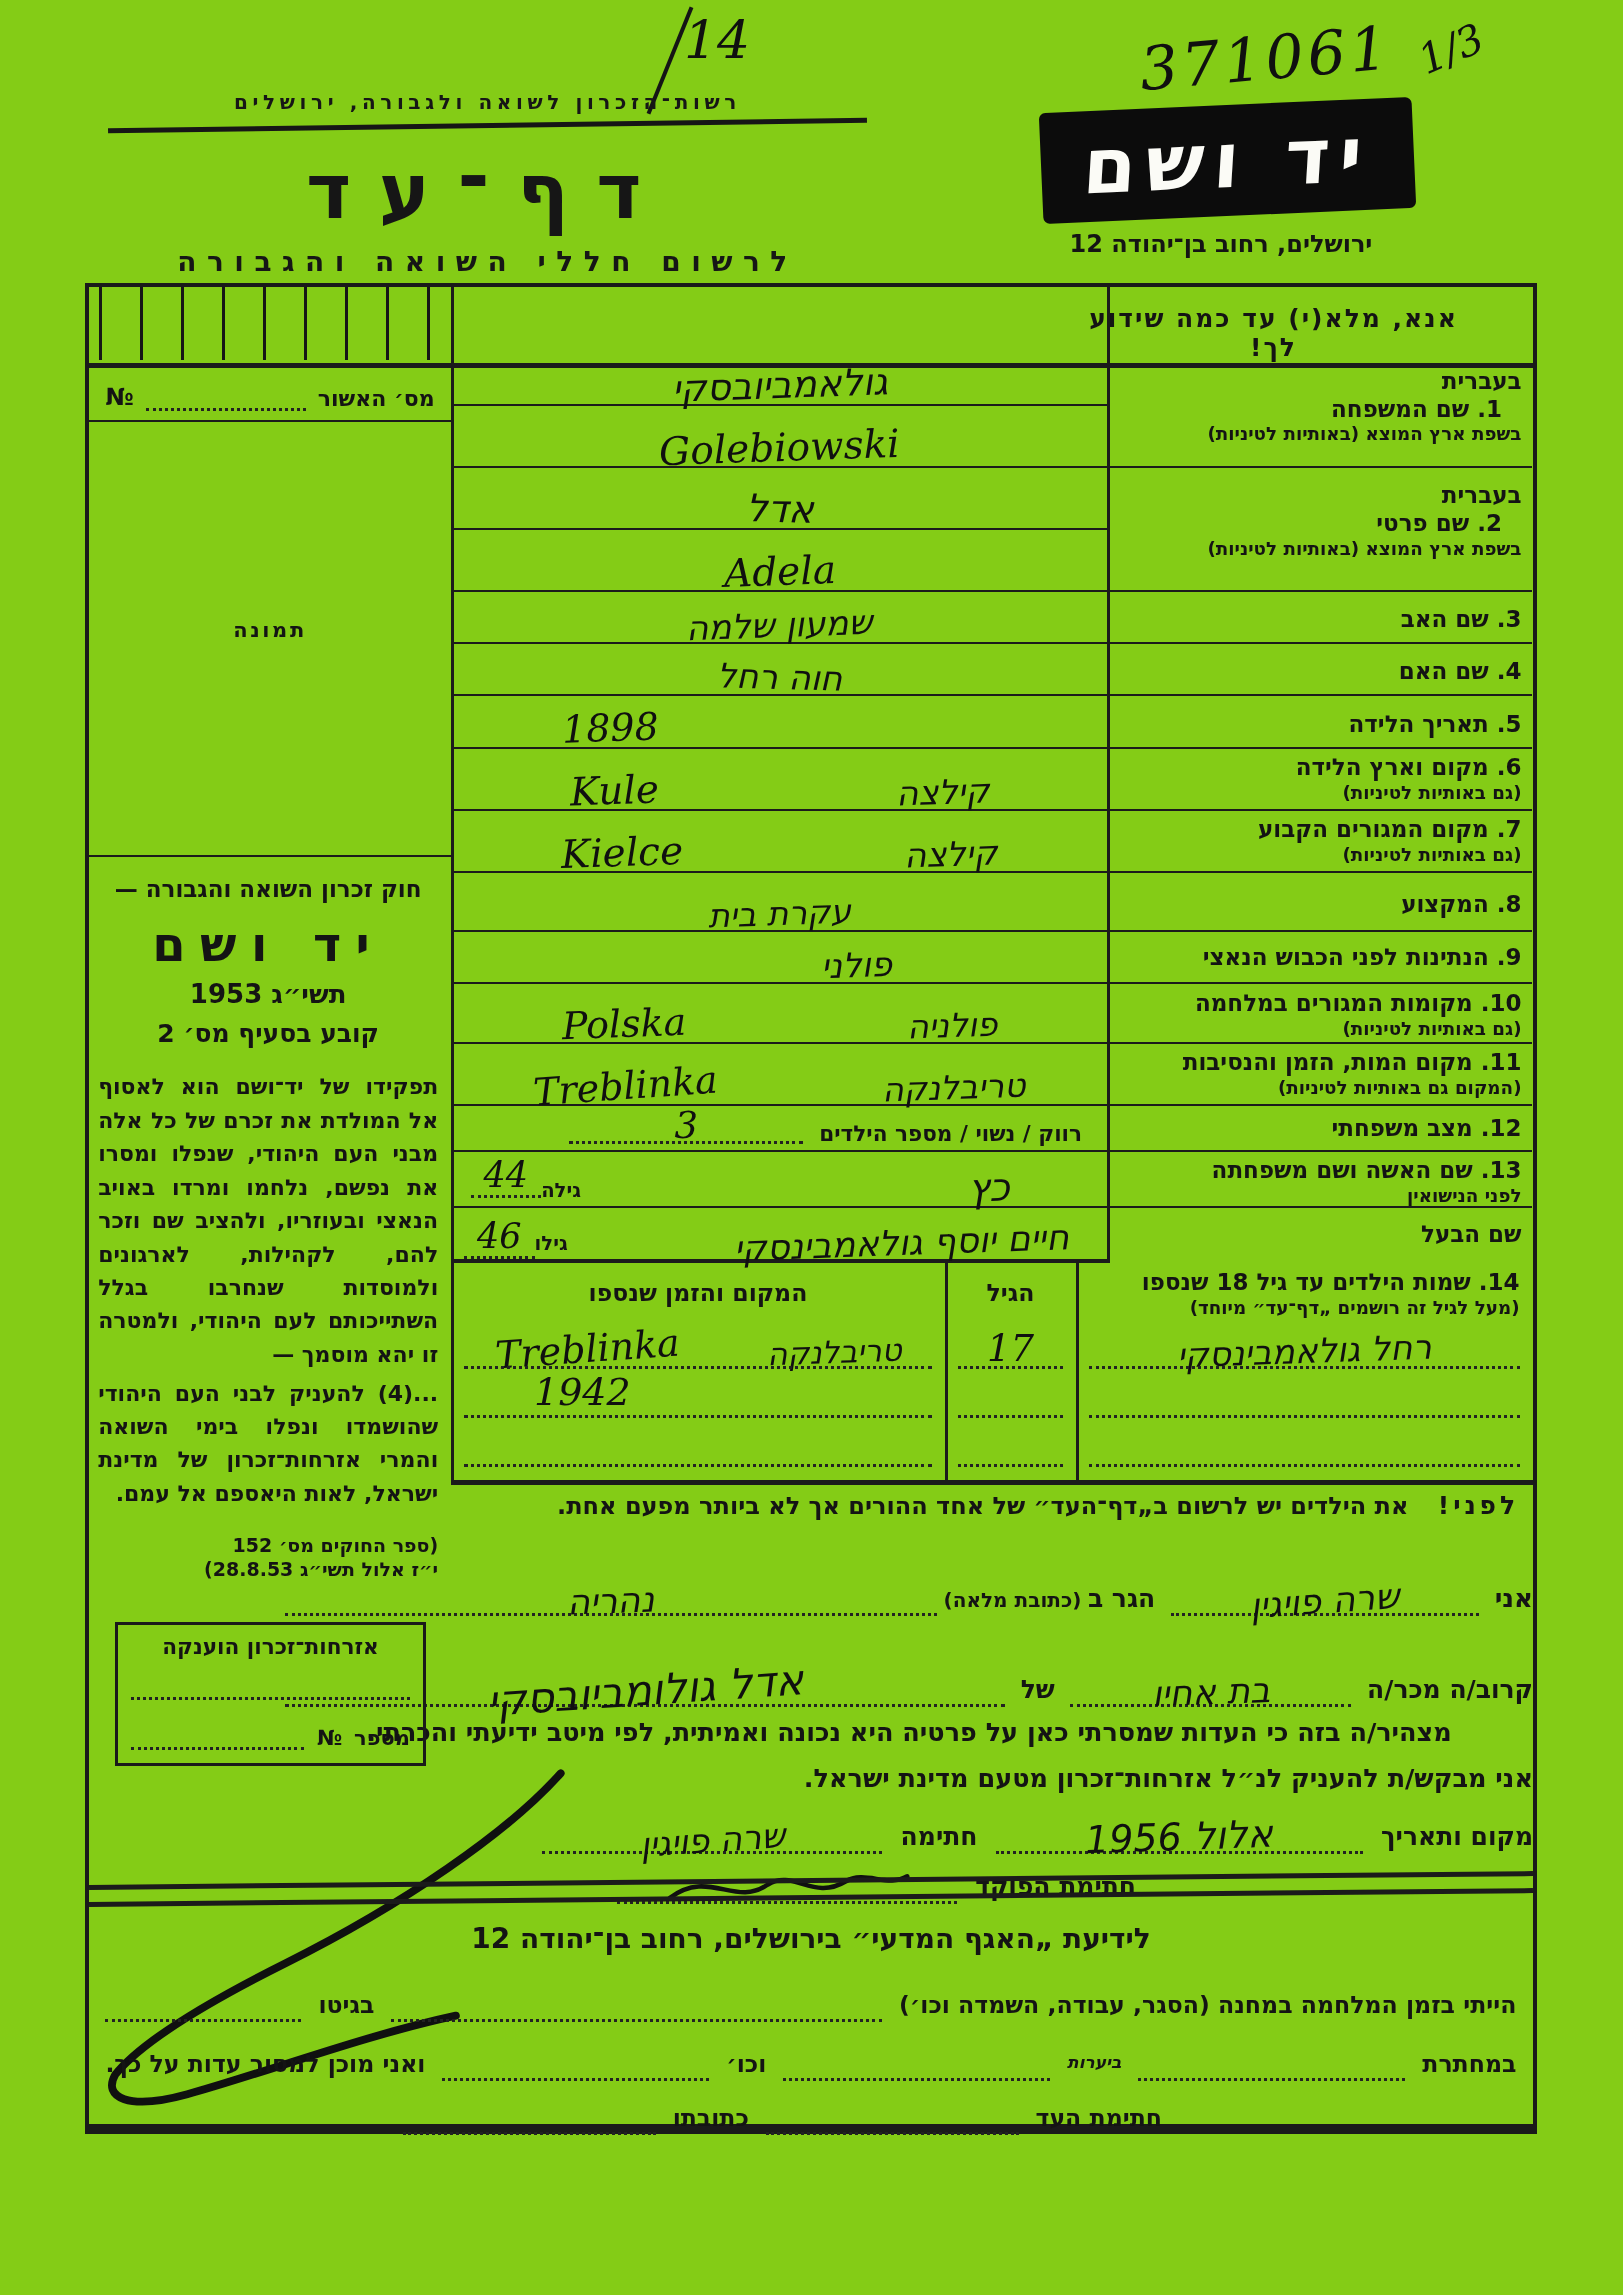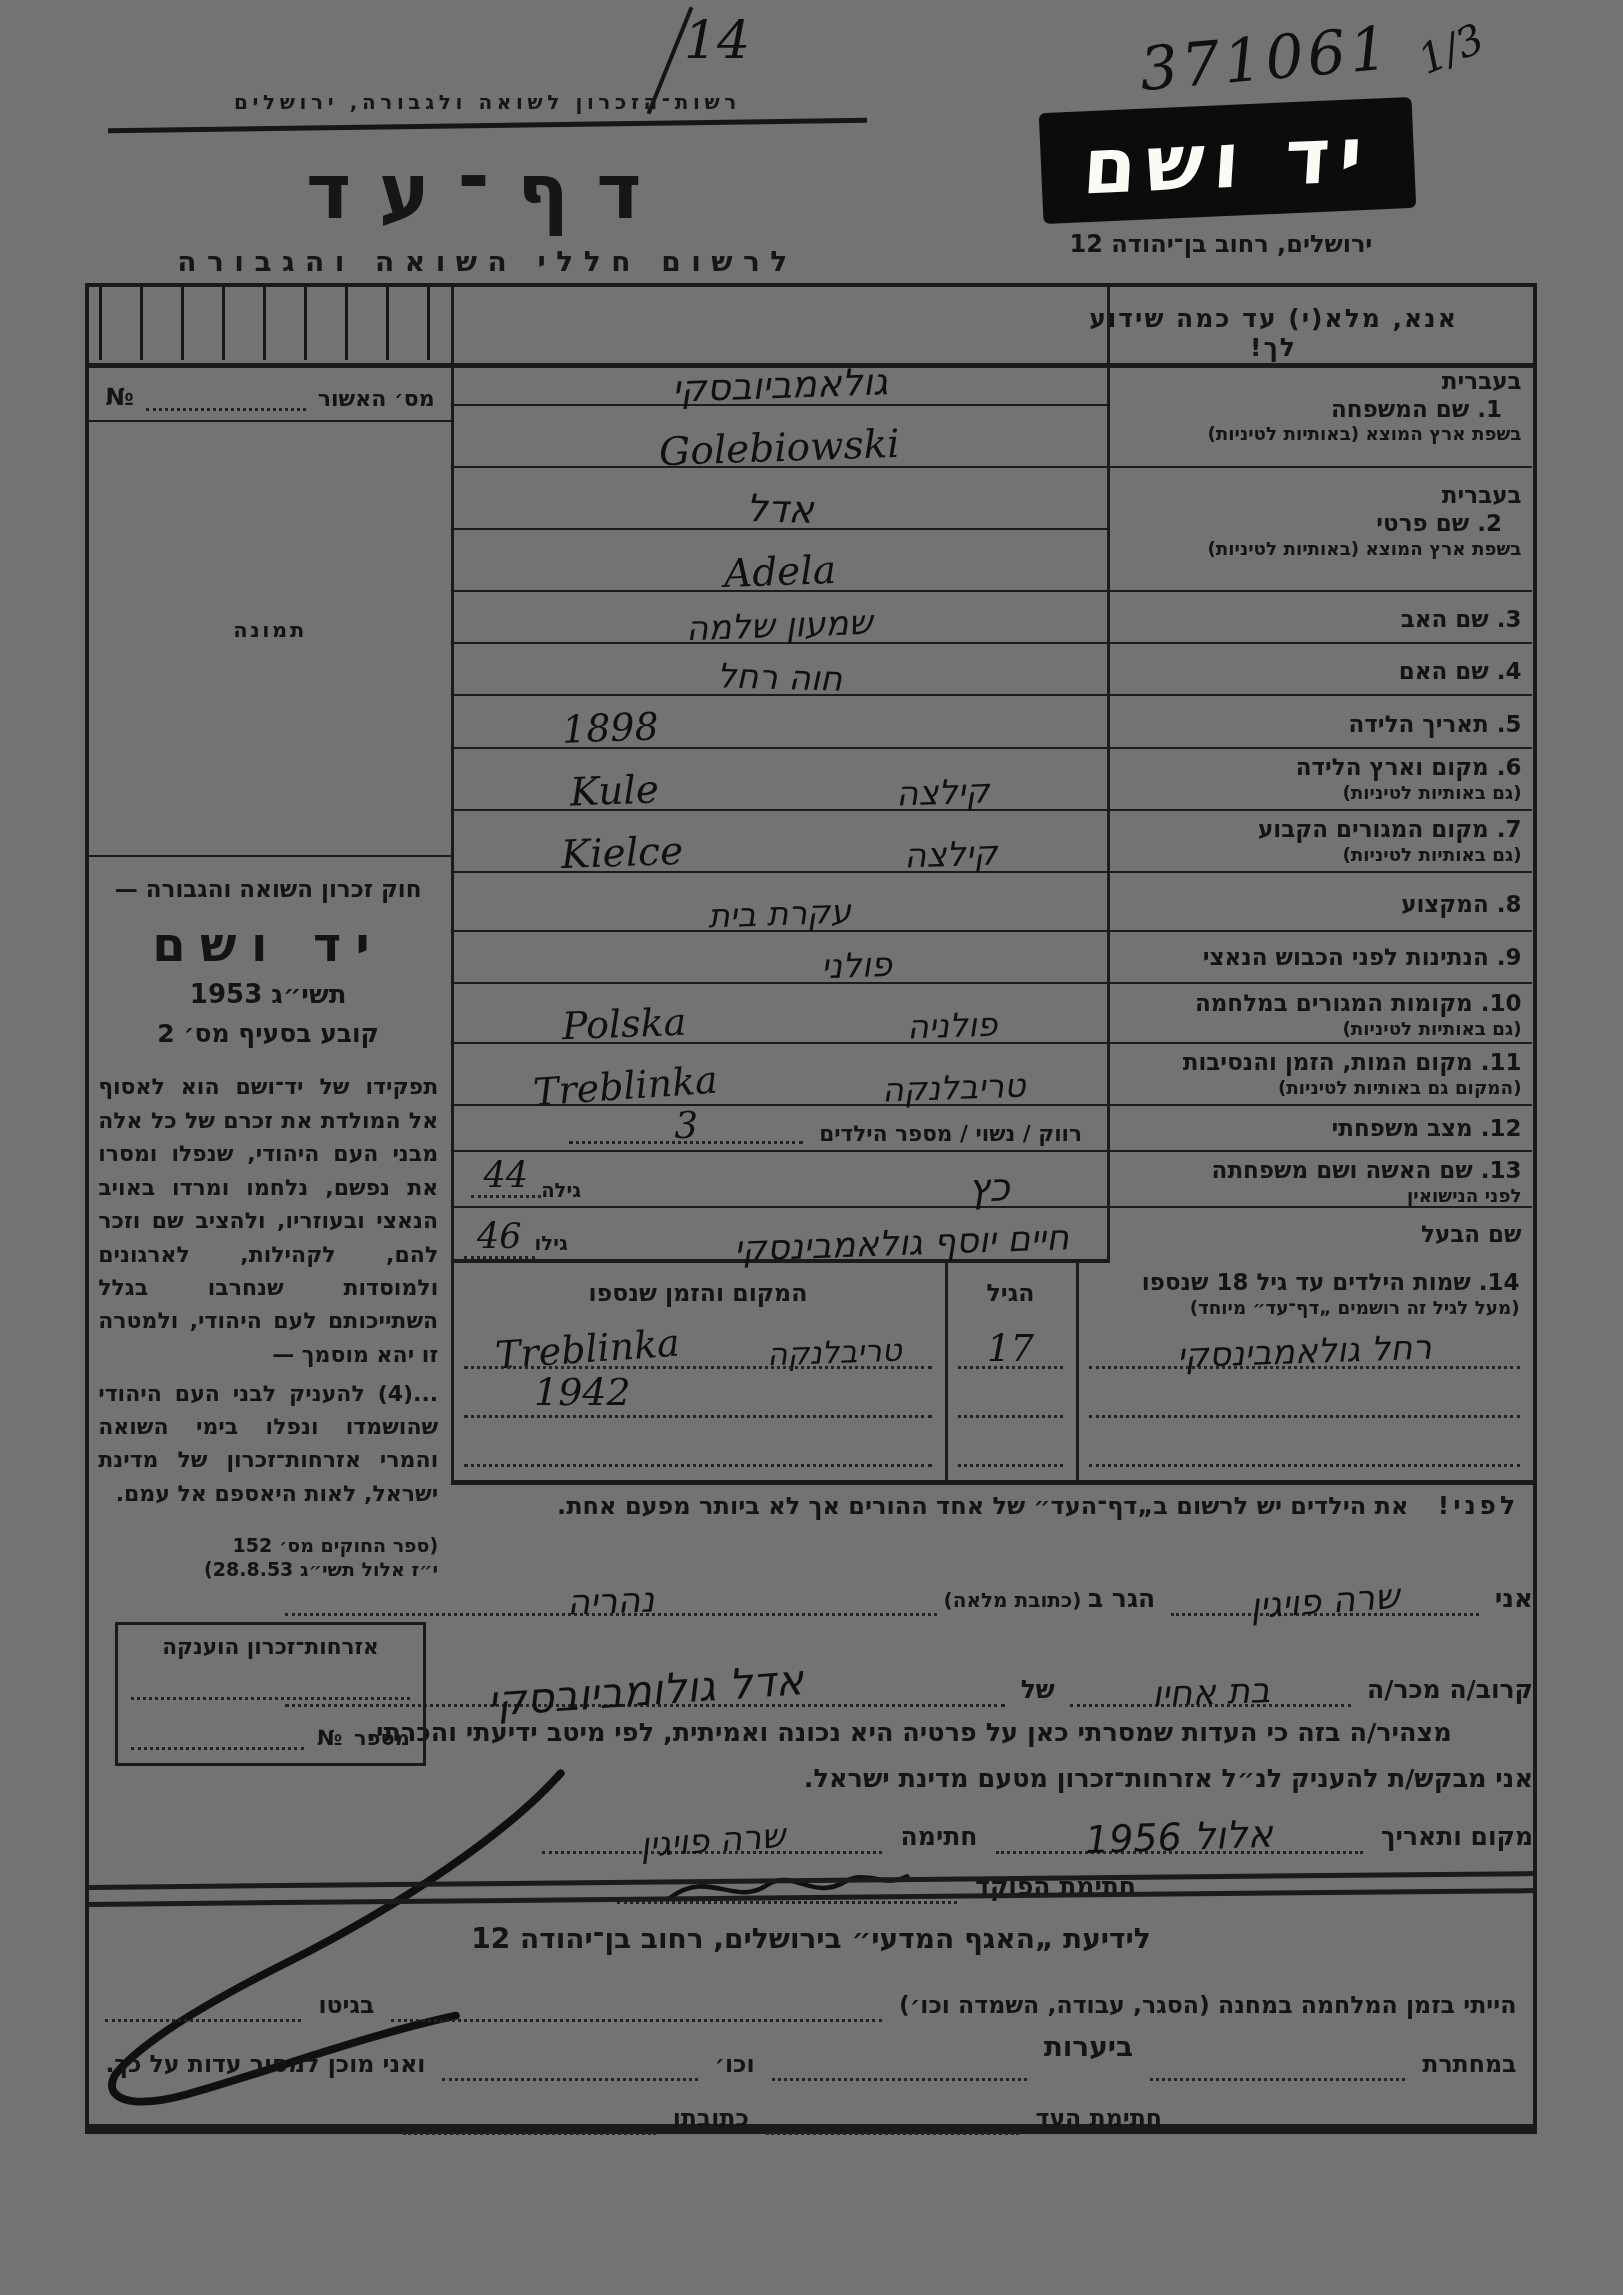--- a/index.html
+++ b/index.html
@@ -1,16 +1,16 @@
 <!DOCTYPE html>
 <html lang="he" dir="rtl" style="font-size:10.5px"><head>
 <meta charset="utf-8">
 <style>
   html,body{margin:0;padding:0;background:#9a9a9a;}
-  #page{position:relative;width:1623px;height:2295px;background:#737373;overflow:hidden;
+  #page{position:relative;width:1623px;height:2295px;background:#84cc16;overflow:hidden;
         font-family:"DejaVu Sans",sans-serif;color:#141414;direction:rtl;}
   .abs{position:absolute;}
   .b{font-weight:bold;}
   .ctr{text-align:center;}
   .ink{color:#161616;}
   
   .hline{position:absolute;background:#1b1b1b;height:2.6px;}
   .hline.heavy{height:4.6px;}
   .vline{position:absolute;background:#1b1b1b;width:2.6px;}
   .dotline{position:absolute;border-bottom:3.3px dotted #222;}
@@ -331,21 +331,21 @@
     <div class="trow" style="left:16.4px;top:1683px;width:1411px;height:52px;">
       <span class="plabel" style="font-size:23.6px;margin-bottom:2.6px;">הייתי בזמן המלחמה במחנה (הסגר, עבודה, השמדה וכו׳)</span>
       <span class="dotseg gap" style="margin:0 17px;"></span>
       <span class="plabel" style="font-size:23.6px;margin-bottom:2.6px;">בגיטו</span>
       <span class="dotseg" style="width:196px;margin-right:17px;"></span>
     </div>
 
     <div class="trow" style="left:16.4px;top:1742px;width:1411px;height:52px;">
       <span class="plabel" style="font-size:23.6px;margin-bottom:2.6px;">במחתרת</span>
       <span class="dotseg gap" style="margin:0 17px;"></span>
-      <span class="plabel" style="font-size:28px;margin-bottom:18px;">ביערות</span>
+      <span class="plabel" style="font-size:17px;margin-bottom:9px;font-style:italic;">ביערות</span>
       <span class="dotseg gap" style="margin:0 17px;"></span>
       <span class="plabel" style="font-size:23.6px;margin-bottom:2.6px;">וכו׳</span>
       <span class="dotseg gap" style="margin:0 17px;"></span>
       <span class="plabel" style="font-size:23.6px;margin-bottom:2.6px;">ואני מוכן למסור עדות על כך.</span>
     </div>
 
     <div class="trow" style="left:314px;top:1799px;width:759px;height:49px;">
       <span class="plabel" style="font-size:23.6px;margin-bottom:2.6px;">חתימת העד</span>
       <span class="dotseg gap" style="margin:0 17px;"></span>
       <span class="plabel" style="font-size:23.6px;margin-bottom:2.6px;">כתובתו</span>

